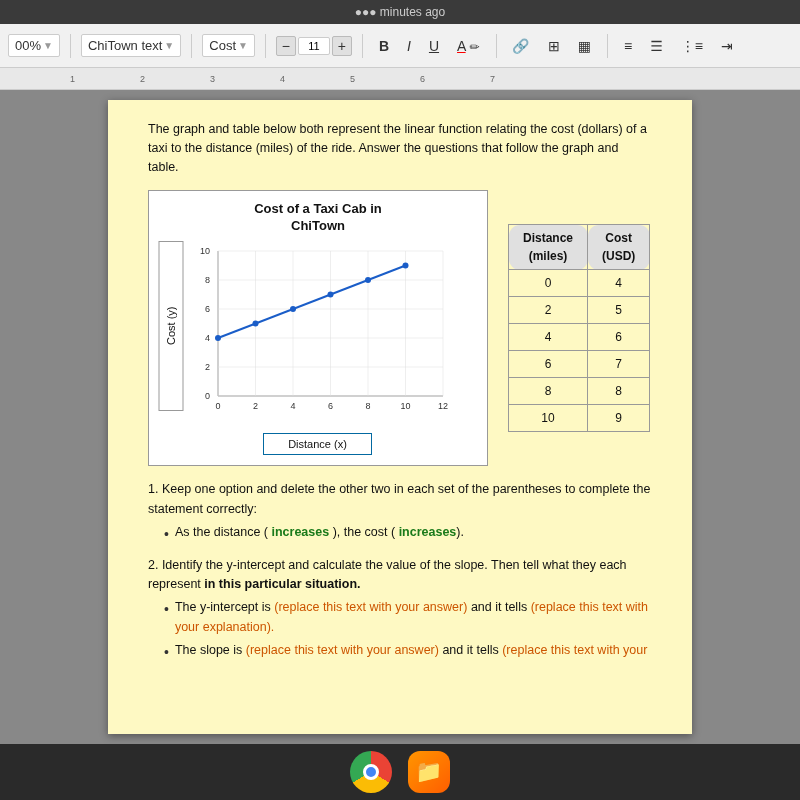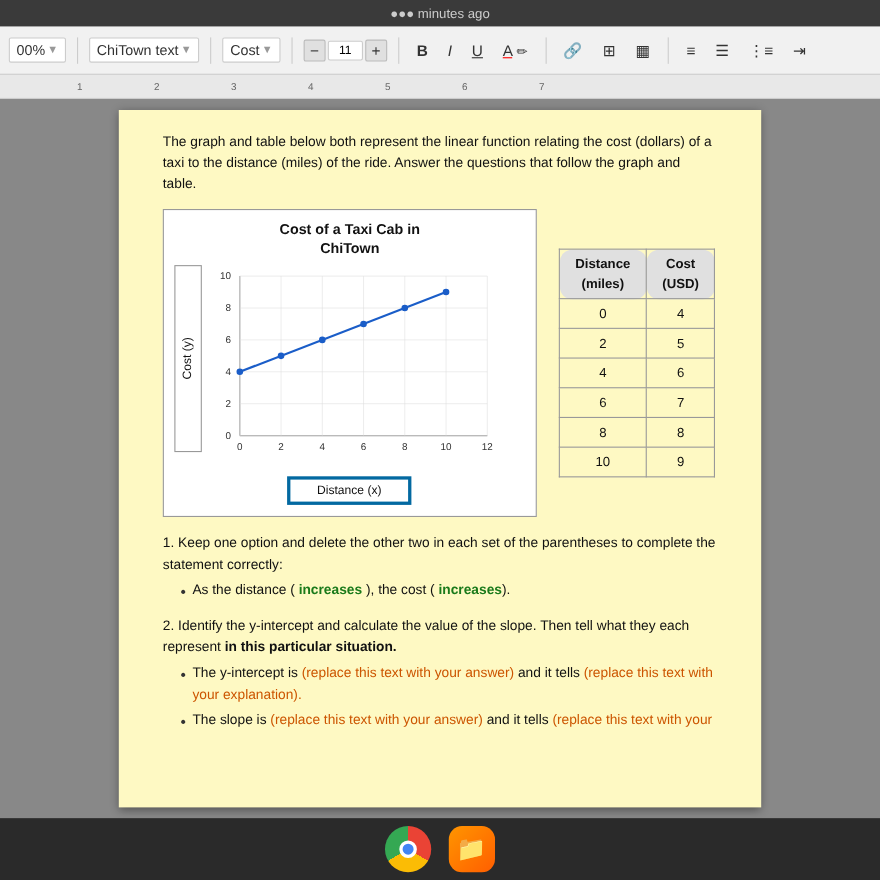--- a/index.html
+++ b/index.html
@@ -144,21 +144,21 @@
       font-weight: bold;
       font-size: 13px;
       margin-bottom: 6px;
       line-height: 1.3;
     }
 
     .chart-xlabel {
       text-align: center;
       font-size: 11px;
       margin-top: 4px;
-      border: 3px solid #0369a1;
+      border: 1px solid #0369a1;
       padding: 2px 24px;
       display: inline-block;
       margin-left: 80px;
     }
 
     
     .data-table {
       border-collapse: collapse;
       flex: 0 0 auto;
     }

